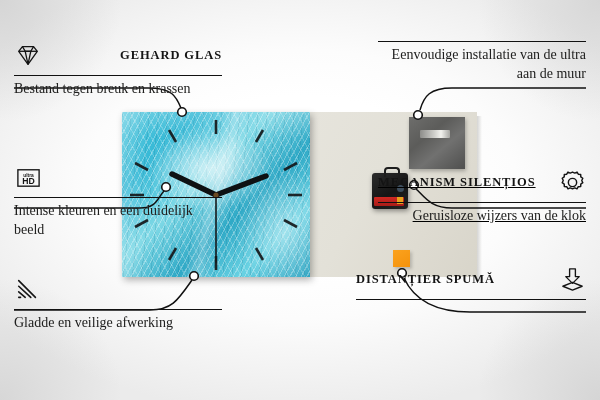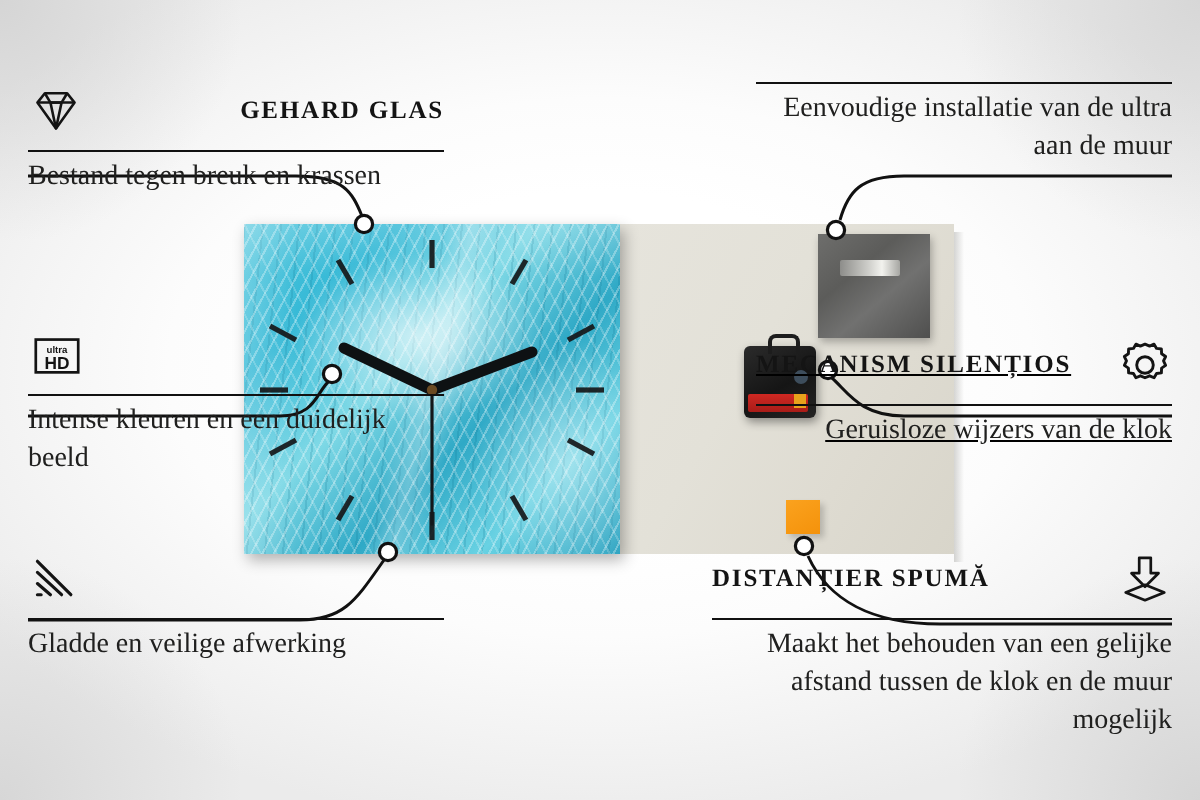--- a/index.html
+++ b/index.html
@@ -326,27 +326,26 @@
           <path d="M14 3.2 l2.4 1.0 2.3 -1.0 1.3 2.2 2.5 .3 .1 2.5 2.1 1.4 -1.1 2.3 1.1 2.3 -2.1 1.4 -.1 2.5 -2.5 .3 -1.3 2.2 -2.3 -1.0 -2.4 1.0 -2.4 -1.0 -2.3 1.0 -1.3 -2.2 -2.5 -.3 -.1 -2.5 -2.1 -1.4 1.1 -2.3 -1.1 -2.3 2.1 -1.4 .1 -2.5 2.5 -.3 1.3 -2.2 2.3 1.0 Z"></path>
           <circle cx="14" cy="14" r="4.3"></circle>
         </svg>
       </span>
       <span class="feat-title">MECANISM SILENȚIOS</span>
     </div>
     <div class="feat-rule"></div>
     <div class="feat-desc">Geruisloze wijzers van de klok</div>
   </div>
 
-  <div class="feature right" style="top:272px; width:230px;">
+  <div class="feature right" style="top:262px; width:230px;">
     <div class="feat-head">
       <span class="feat-icon">
         <svg viewBox="0 0 28 28" width="27" height="27" fill="none" stroke="#141414" stroke-width="1.4" stroke-linejoin="round">
           <path d="M11 3 H17 V11 H21 L14 18 L7 11 H11 Z"></path>
           <path d="M4 21 L14 17 L24 21 L14 25 Z"></path>
         </svg>
       </span>
       <span class="feat-title">DISTANȚIER SPUMĂ</span>
     </div>
     <div class="feat-rule"></div>
-    <div class="feat-desc">Maakt het behouden van een gelijke afstand tussen de klok en de muur mogelijk</div>
   </div>
 
 </div>
 
 </body></html>

